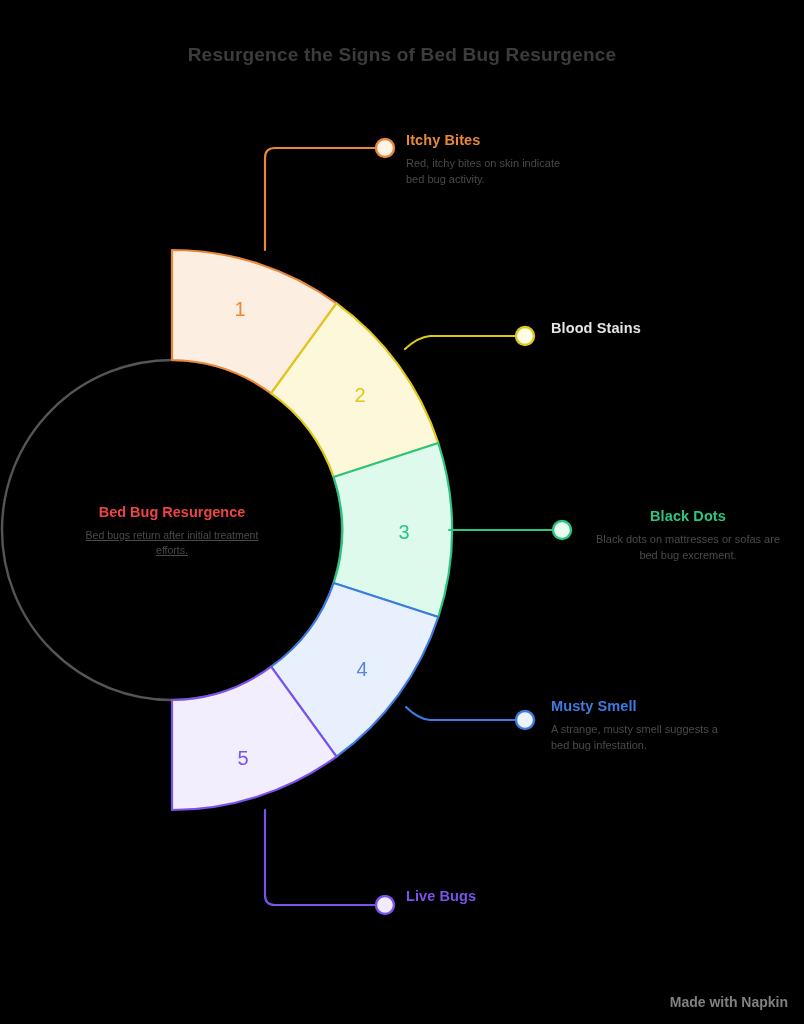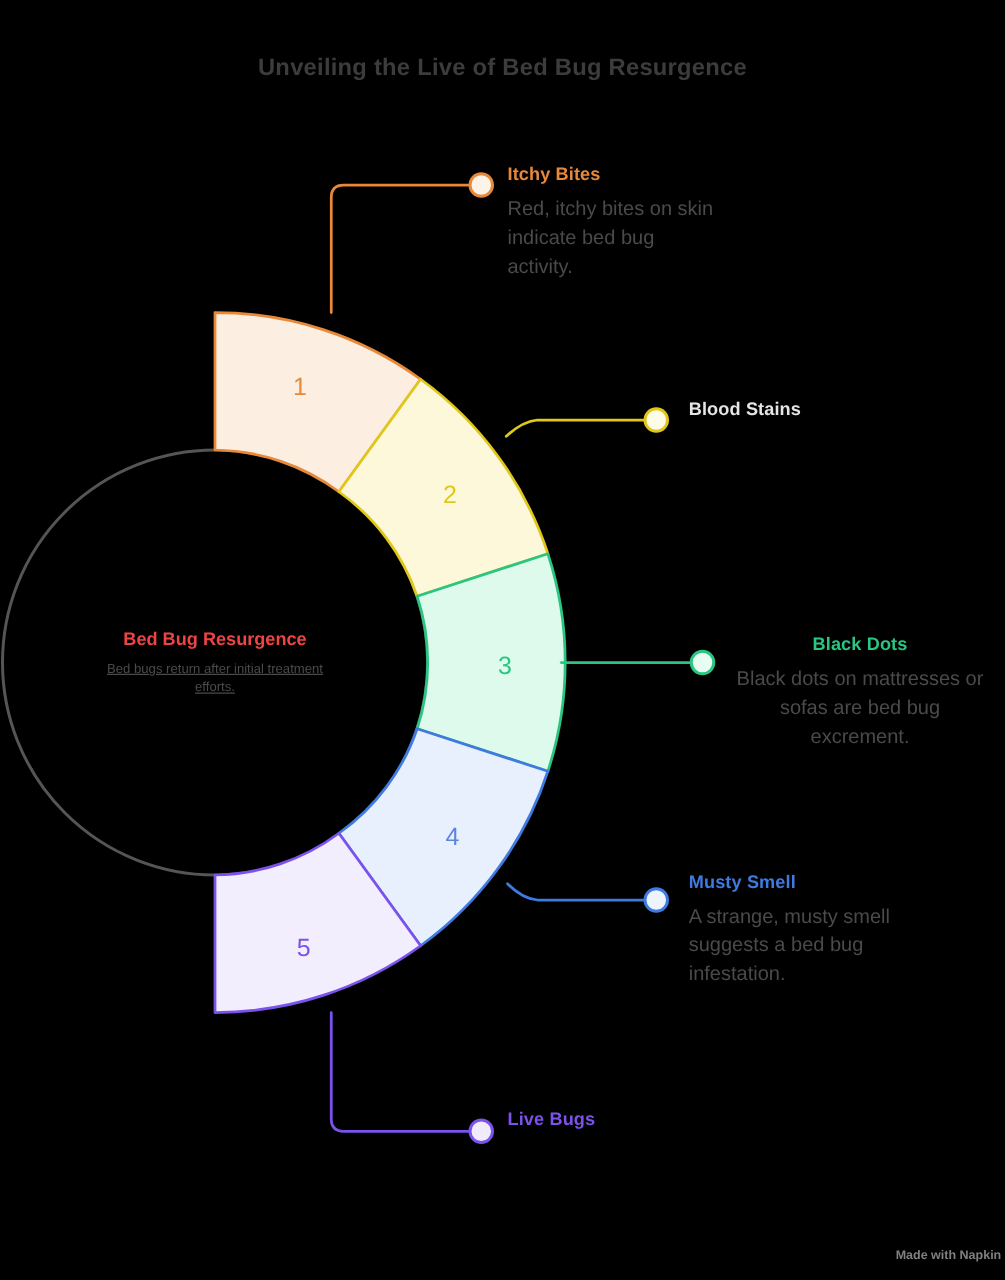--- a/index.html
+++ b/index.html
@@ -39,21 +39,21 @@
     text-decoration: underline;
   }
   .callout-title {
     font-size: 14.5px;
     font-weight: bold;
     margin: 0 0 8px 0;
     letter-spacing: 0.1px;
     white-space: nowrap;
   }
   .callout-desc {
-    font-size: 16px;
+    font-size: 11px;
     line-height: 1.45;
     color: #4a4a4a;
     margin: 0;
     width: 168px;
   }
 
   #callout-1 { left: 406px; top: 132px; }
   #callout-2 { left: 551px; top: 320px; }
   #callout-3 { left: 588px; top: 508px; text-align: center; }
   #callout-4 { left: 551px; top: 698px; }
@@ -76,35 +76,35 @@
     font-size: 10.5px;
     line-height: 1.45;
     color: #4a4a4a;
     margin: 0;
     padding: 0 38px;
     text-decoration: underline;
   }
 
   #watermark {
     position: absolute;
-    right: 3px;
+    right: 16px;
     bottom: 14px;
-    font-size: 10px;
+    font-size: 14px;
     font-weight: bold;
     color: #808080;
     display: flex;
     align-items: center;
     gap: 3px;
     text-align: center;
   }
 </style>
 </head>
 <body>
 
-<div id="page-title">Unveiling the Live of Bed Bug Resurgence</div>
+<div id="page-title">Resurgence the Signs of Bed Bug Resurgence</div>
 
 <svg id="diagram-svg" width="804" height="1024" viewBox="0 0 804 1024">
 
   <circle cx="172" cy="530" r="170" fill="none" stroke="#555555" stroke-width="2.4"></circle>
 
   <path d="M 172 250 A 280 280 0 0 1 336.5 303.4 L 271.1 393.4 A 170 170 0 0 0 172 360 Z" fill="#fdeee2" stroke="#e8893a" stroke-width="2.2" stroke-linejoin="round"></path>
   <text x="240" y="316" font-family="Liberation Sans, sans-serif" font-size="20" fill="#e8893a" text-anchor="middle">1</text>
 
   <path d="M 336.5 303.4 A 280 280 0 0 1 438.3 443.0 L 333.7 477.0 A 170 170 0 0 0 271.1 393.4 Z" fill="#fdf8d9" stroke="#e0c81b" stroke-width="2.2" stroke-linejoin="round"></path>
   <text x="360" y="402" font-family="Liberation Sans, sans-serif" font-size="20" fill="#e0c81b" text-anchor="middle">2</text>

